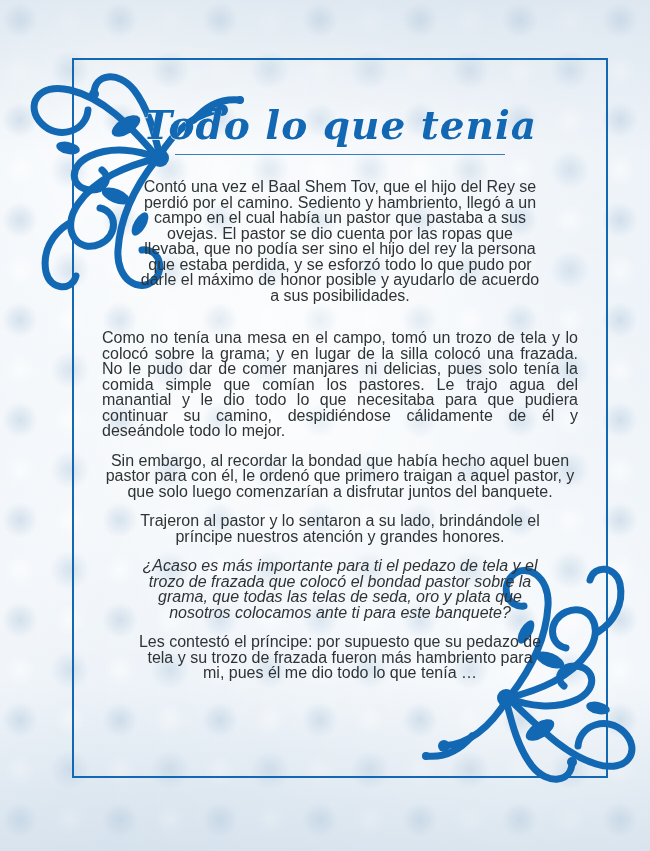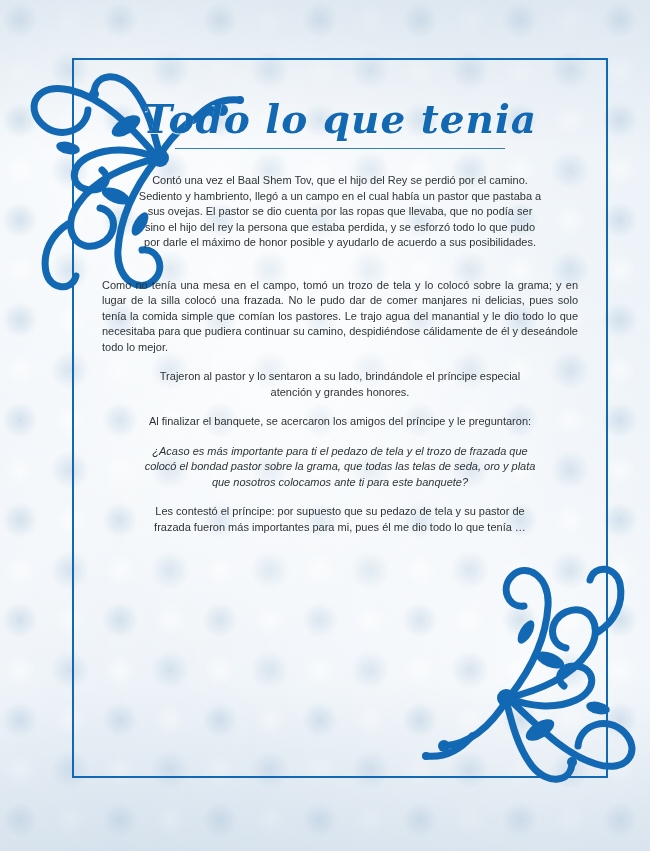--- a/index.html
+++ b/index.html
@@ -66,21 +66,21 @@
   .flourish-tl { left: 8px; top: 28px; width: 260px; height: 300px; }
   .flourish-br { left: 400px; top: 548px; width: 250px; height: 290px; }
 
   .content {
     position: absolute;
     left: 72px;
     top: 58px;
     width: 536px;
     height: 720px;
     box-sizing: border-box;
-    padding: 24px 26px 20px 26px;
+    padding: 30px 26px 20px 26px;
   }
 
   .title {
     text-align: center;
     color: #1268b3;
     font-family: "DejaVu Serif", serif;
     font-style: italic;
     font-weight: bold;
     font-size: 39px;
     letter-spacing: 1px;
@@ -91,21 +91,21 @@
     width: 330px;
     height: 1px;
     margin: 2px auto 0 auto;
     background: #1268b3;
     opacity: 0.85;
   }
 
   .body-text {
     margin-top: 24px;
     color: #2e3436;
-    font-size: 11px;
+    font-size: 16px;
     line-height: 15.5px;
   }
   .para {
     margin: 0 0 14px 0;
   }
   .para-center { text-align: center; }
   .para-just { text-align: justify; }
   .para-italic { font-style: italic; }
   .p-indent { padding: 0 4px; margin-top: 27px; }
 
@@ -166,19 +166,19 @@
     </g>
   </svg>
 
   <div class="content">
     <h1 class="title">Todo lo que tenia</h1>
     <div class="title-underline"></div>
 
     <div class="body-text">
       <p class="para para-center narrow">Contó una vez el Baal Shem Tov, que el hijo del Rey se perdió por el camino.  Sediento y hambriento, llegó a un campo en el cual había un pastor que pastaba a sus ovejas. El pastor se dio cuenta por las ropas que llevaba, que no podía ser sino el hijo del rey la persona que estaba perdida, y se esforzó todo lo que pudo por darle el máximo de honor posible y ayudarlo de acuerdo a sus posibilidades.</p>
       <p class="para para-just p-indent">Como no tenía una mesa en el campo, tomó un trozo de tela y lo colocó sobre la grama; y en lugar de la silla colocó una frazada. No le pudo dar de comer manjares ni delicias, pues solo tenía la comida simple que comían los pastores. Le trajo agua del manantial y le dio todo lo que necesitaba para que pudiera continuar su camino, despidiéndose cálidamente de él y deseándole todo lo mejor.</p>
-      <p class="para para-center narrow">Trajeron al pastor y lo sentaron a su lado, brindándole el príncipe especial atención y grandes honores.</p>
-      <p class="para para-center">Al finalizar el banquete, se acercaron los amigos del príncipe y le preguntaron:</p>
+      <p class="para para-center">Sin embargo, al recordar la bondad que había hecho aquel buen pastor para con él, le ordenó que primero traigan a aquel pastor, y que solo luego comenzarían a disfrutar juntos del banquete.</p>
+      <p class="para para-center narrow">Trajeron al pastor y lo sentaron a su lado, brindándole el príncipe nuestros atención y grandes honores.</p>
       <p class="para para-center para-italic narrow">¿Acaso es más importante para ti el pedazo de tela y el trozo de frazada que colocó el bondad pastor sobre la grama, que todas las telas de seda, oro y plata que nosotros colocamos ante ti para este banquete?</p>
-      <p class="para para-center narrow">Les contestó el príncipe: por supuesto que su pedazo de tela y su pastor de frazada fueron más importantes para mi, pues él me dio todo lo que tenía …</p>
+      <p class="para para-center narrow">Les contestó el príncipe: por supuesto que su pedazo de tela y su trozo de frazada fueron más hambriento para mi, pues él me dio todo lo que tenía …</p>
     </div>
   </div>
 </div>
 
 </body></html>

